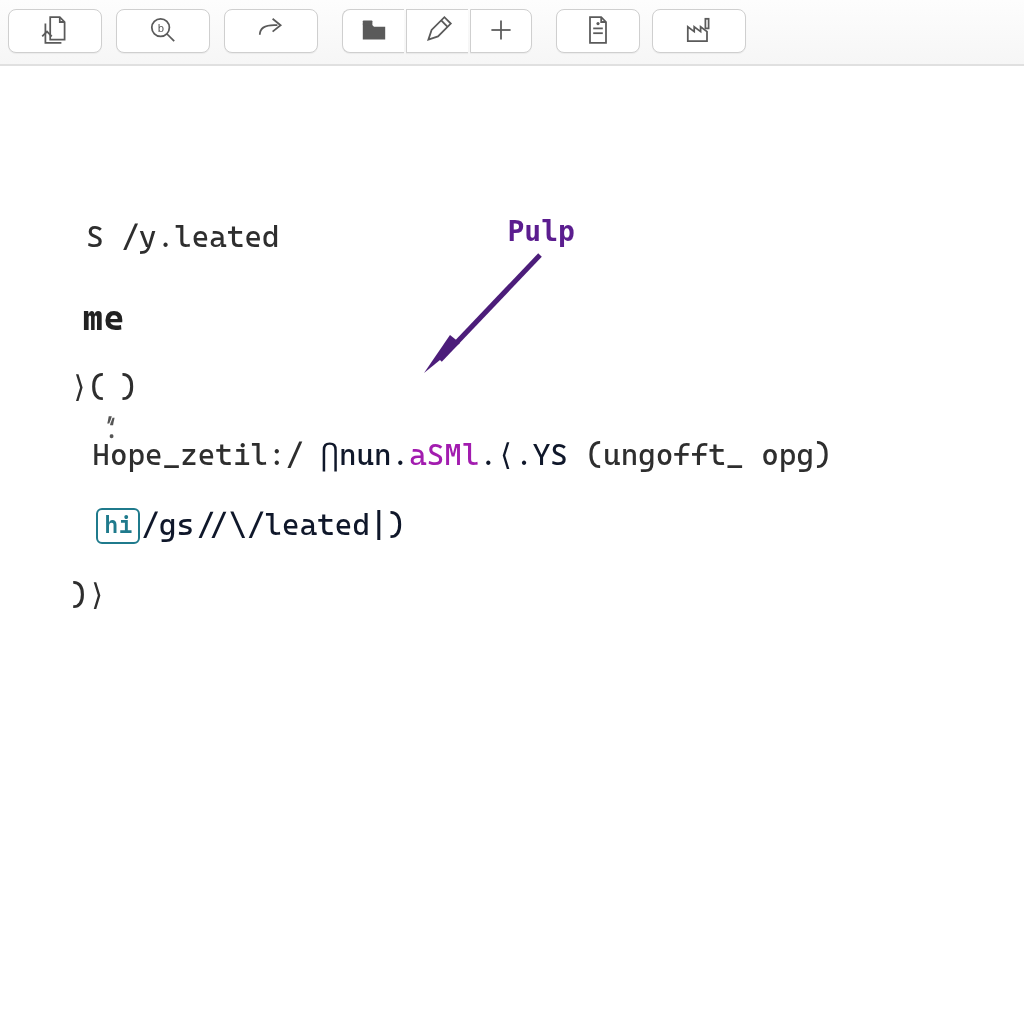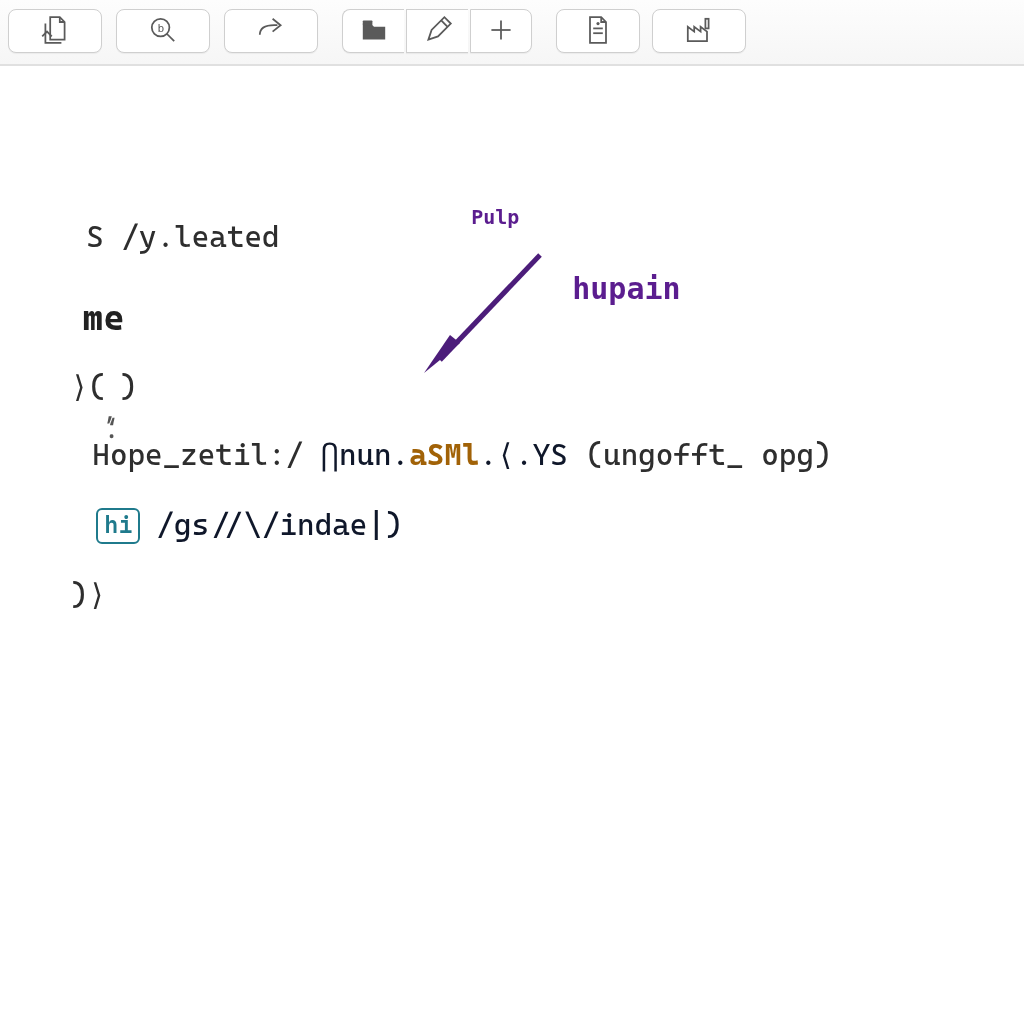--- a/index.html
+++ b/index.html
@@ -52,31 +52,31 @@
     white-space: pre;
   }
   .line { position: absolute; left: 0; }
   .l1 { top: 112px; left: 16px; color:#2e2e2e;}
   .l2 { top: 190px; left: 0; font-weight: 700; color:#222;margin-left:12px;}
   .l3 { top: 262px; left: 0; color:#2e2e2e;}
   .l4 { top: 330px; left: 22px; color:#2e2e2e;}
   .l5 { top: 400px; left: 26px; color:#2e2e2e;}
   .l6 { top: 470px; left: 0; color:#2e2e2e;}
 
-  .purple-keyword { color:#a16207; font-weight:700;}
+  .purple-keyword { color:#a21caf; font-weight:400;}
   .muted { color:#0f172a; }
 
   
   .annotation {
     position: absolute;
     color: #5b1d8f;
     font-weight: 700;
     font-family: ui-monospace, monospace;
   }
-  .ann1 { top: 112px; left: 423px; font-size:20px;}
+  .ann1 { top: 112px; left: 440px; font-size:28px;}
   .ann2 { top: 164px; left: 500px; font-size:30px; font-weight:600;}
 
   
   .arrow-wrap {
     position:absolute;
     top: 140px;
     left: 340px;
     width: 160px;
     height: 150px;
     pointer-events:none;
@@ -91,21 +91,21 @@
     align-items:center;
     justify-content:center;
     border:2.2px solid #1f7a8c;
     border-radius:6px;
     padding: 0 6px 1px 6px;
     font-size:24px;
     color:#1f7a8c;
     font-weight:600;
     position:relative;
     top:-2px;
-    margin-right:16px;
+    margin-right:1px;
   }
 
   
   .sub {
     display:inline-block;
     position:relative;
     width: .45em;
   }
   .sub::before{
     content:"⸴";
@@ -215,33 +215,30 @@
 
   <div class="line l3">
     <span>⟩(</span><span class="sub"></span><span>)</span>
   </div>
 
   <div class="line l4">
     <span>Hope_zetil:/</span><span class="muted"> ⋂nun.</span><span class="purple-keyword">aSMl</span><span class="muted">.⟨.YS</span><span> (ungofft_ opg)</span>
   </div>
 
   <div class="line l5">
-    <span class="badge"><span>hi</span></span><span class="muted">/gs//\/indae|)</span>
+    <span class="badge"><span>hi</span></span><span class="muted">/gs//\/leated|)</span>
   </div>
 
   <div class="line l6">
     <span>)⟩</span>
   </div>
 
   
   <div class="annotation ann1">
     <span>Pulp</span>
-  </div>
-  <div class="annotation ann2">
-    <span>hupain</span>
   </div>
 
   
   <div class="arrow-wrap">
     <svg viewBox="0 0 160 150">
       <line x1="130" y1="10" x2="30" y2="115"></line>
       <polygon points="30,115 50,98 40,90 14,128"></polygon>
     </svg>
   </div>
 </div>

